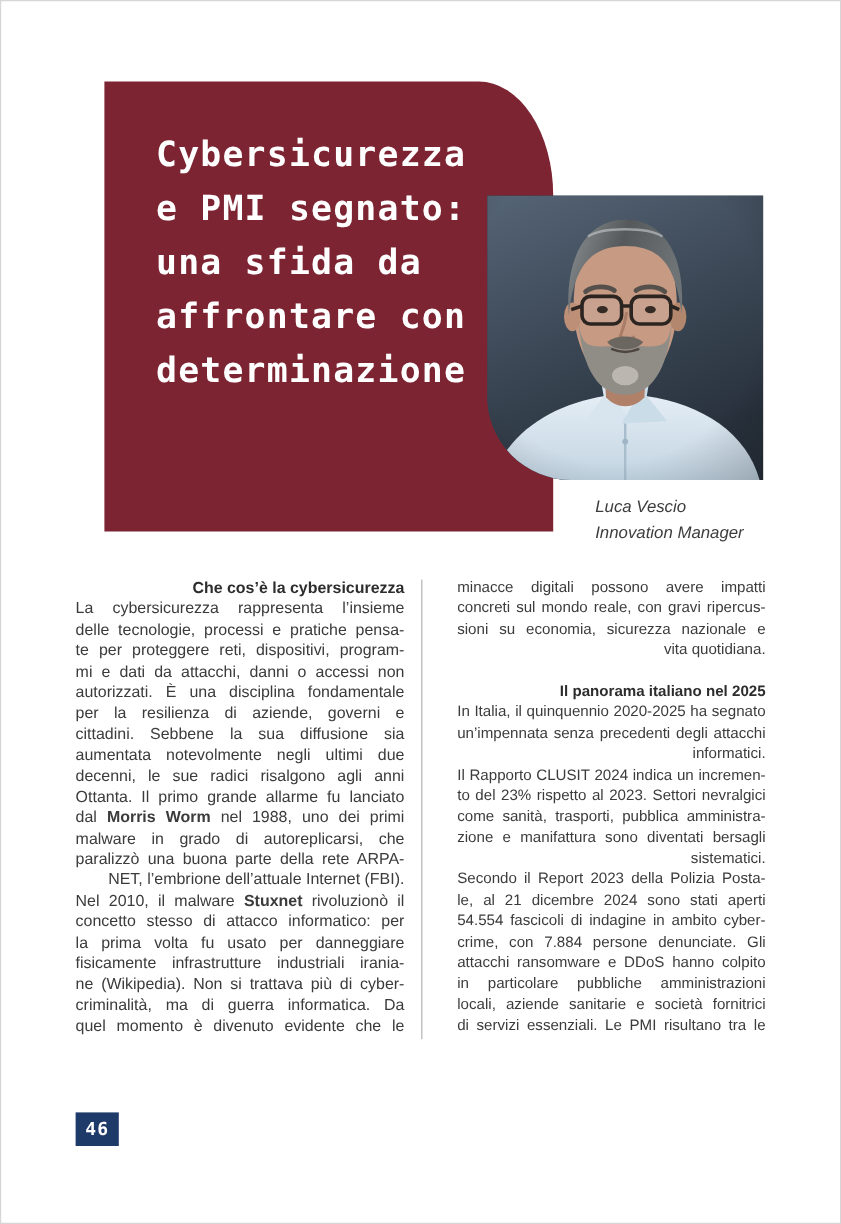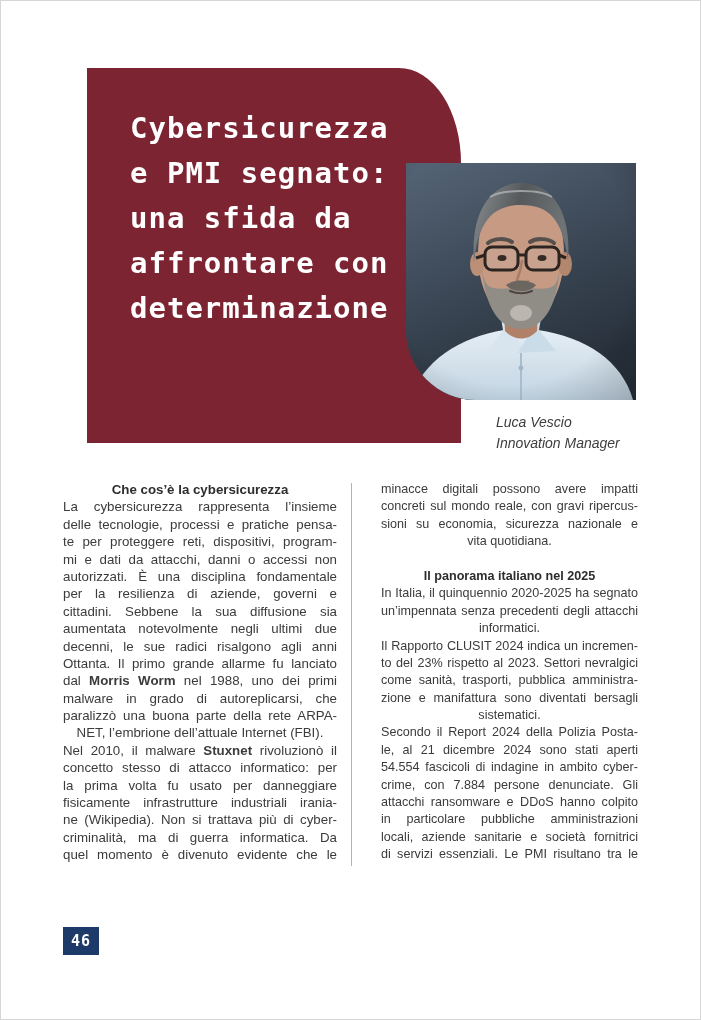--- a/index.html
+++ b/index.html
@@ -54,21 +54,21 @@
   }
 
   
   .col{ position:absolute; top:481px; }
   .col-left{ left:63px; width:274px; font-size:13.3px; }
   .col-right{ left:381px; width:257px; font-size:12.6px; }
   .col .line{
     height:17.4px; line-height:17.4px;
     color:var(--body-ink);
     white-space:nowrap;
-    text-align:center;
+    text-align:right;
   }
   .col .line.just{
     text-align:justify;
     text-align-last:justify;
     text-justify:inter-word;
   }
   .col .line.hd{
     font-weight:bold;
     color:var(--head-ink);
   }
@@ -218,21 +218,21 @@
       <div class="line gap"></div>
       <div class="line hd">Il panorama italiano nel 2025</div>
       <div class="line just">In Italia, il quinquennio 2020-2025 ha segnato</div>
       <div class="line just">un’impennata senza precedenti degli attacchi</div>
       <div class="line">informatici.</div>
       <div class="line just">Il Rapporto CLUSIT 2024 indica un incremen-</div>
       <div class="line just">to del 23% rispetto al 2023. Settori nevralgici</div>
       <div class="line just">come sanità, trasporti, pubblica amministra-</div>
       <div class="line just">zione e manifattura sono diventati bersagli</div>
       <div class="line">sistematici.</div>
-      <div class="line just">Secondo il Report 2024 della Polizia Posta-</div>
+      <div class="line just">Secondo il Report 2023 della Polizia Posta-</div>
       <div class="line just">le, al 21 dicembre 2024 sono stati aperti</div>
       <div class="line just">54.554 fascicoli di indagine in ambito cyber-</div>
       <div class="line just">crime, con 7.884 persone denunciate. Gli</div>
       <div class="line just">attacchi ransomware e DDoS hanno colpito</div>
       <div class="line just">in particolare pubbliche amministrazioni</div>
       <div class="line just">locali, aziende sanitarie e società fornitrici</div>
       <div class="line just">di servizi essenziali. Le PMI risultano tra le</div>
     </div>
 
   <div class="footer-page-badge">

